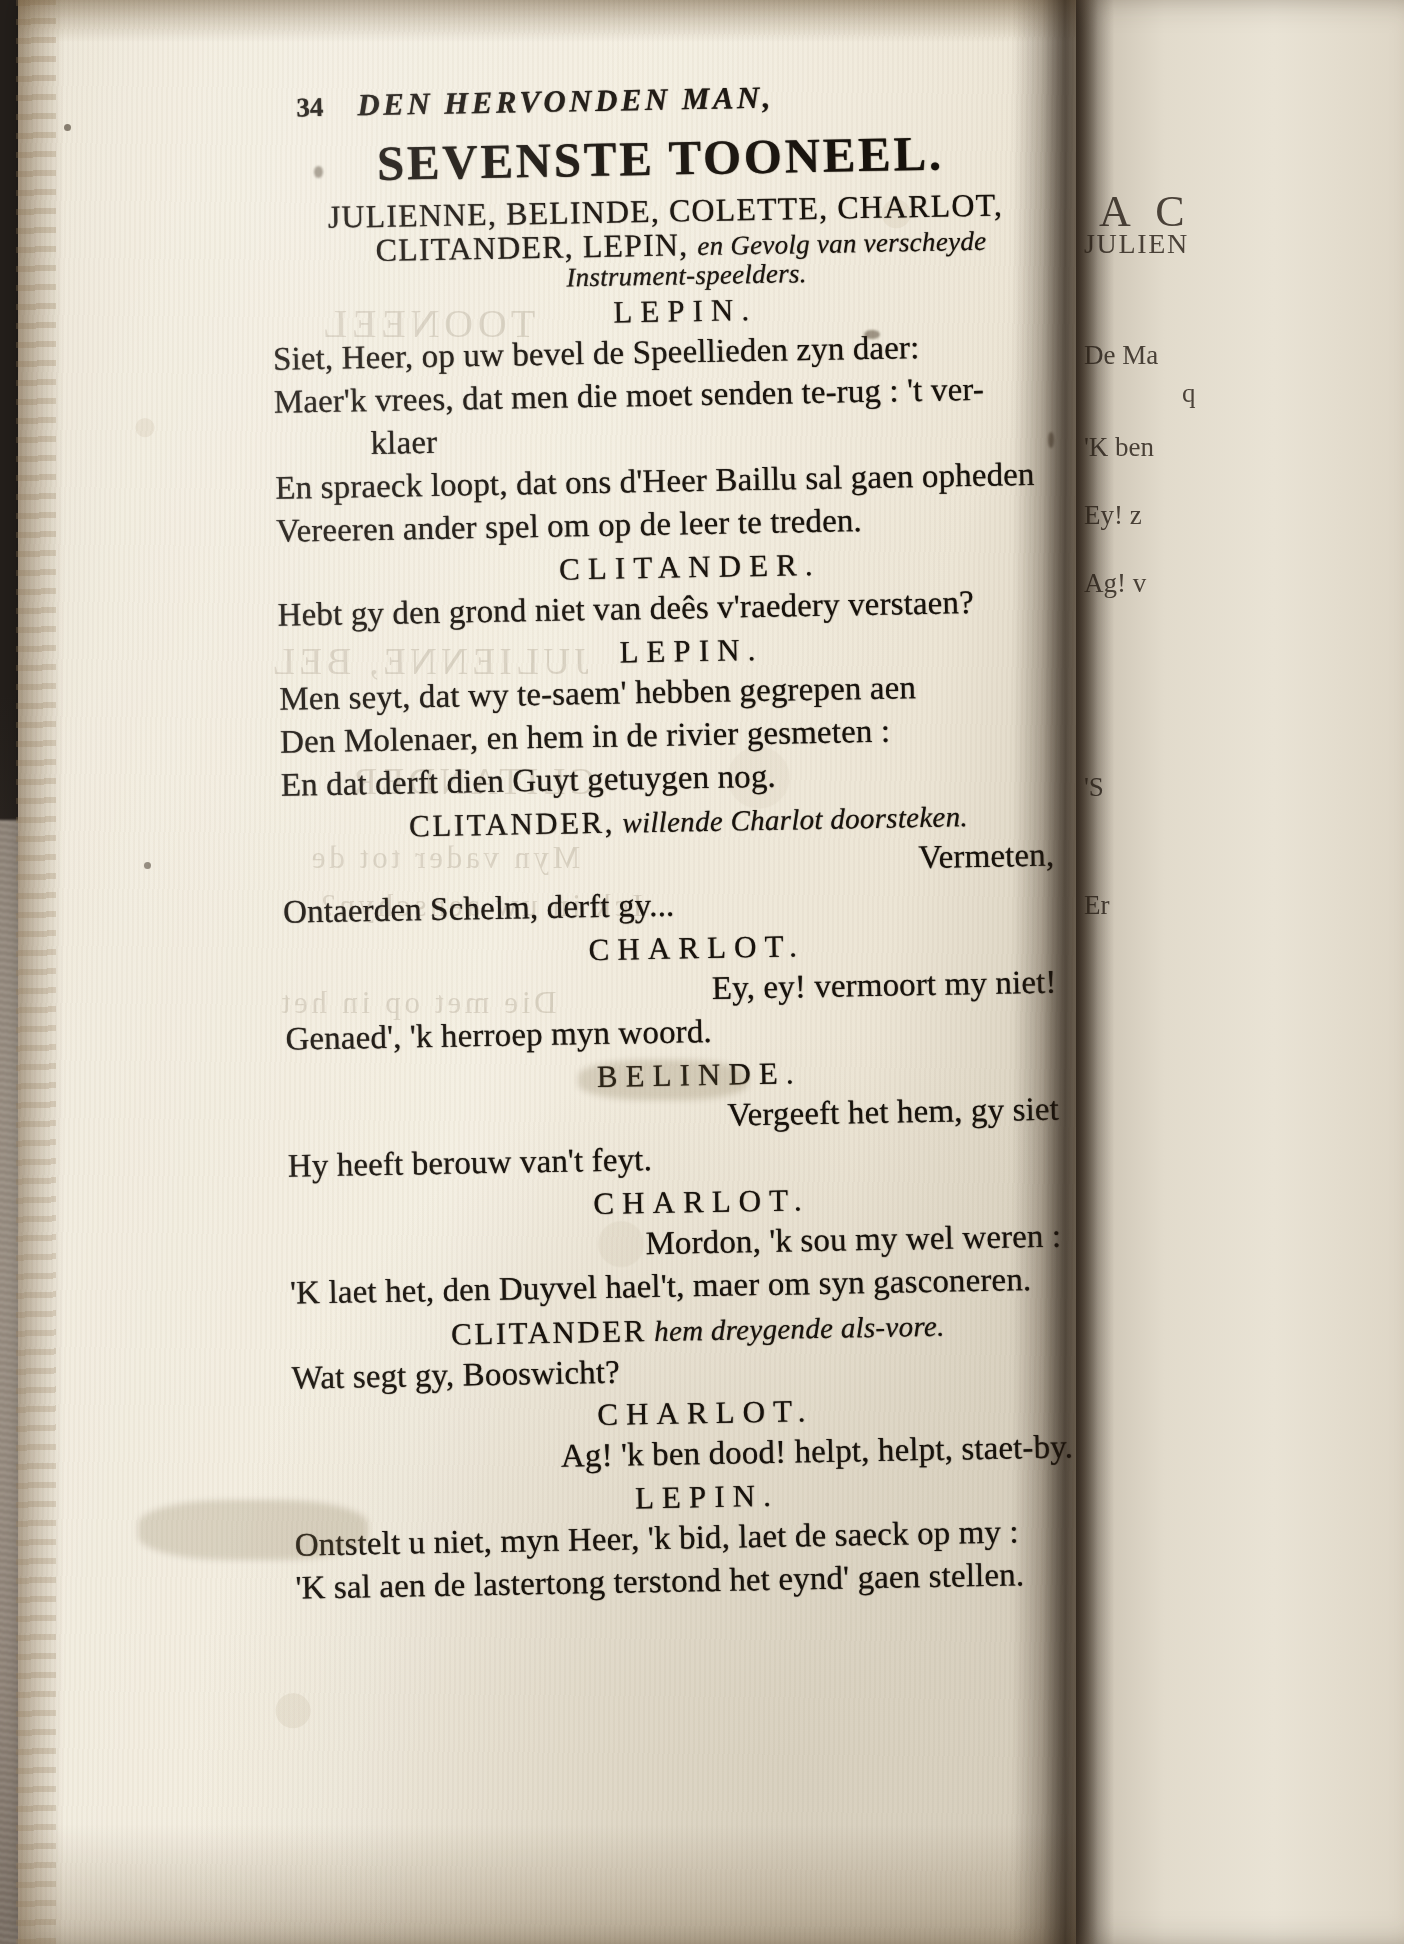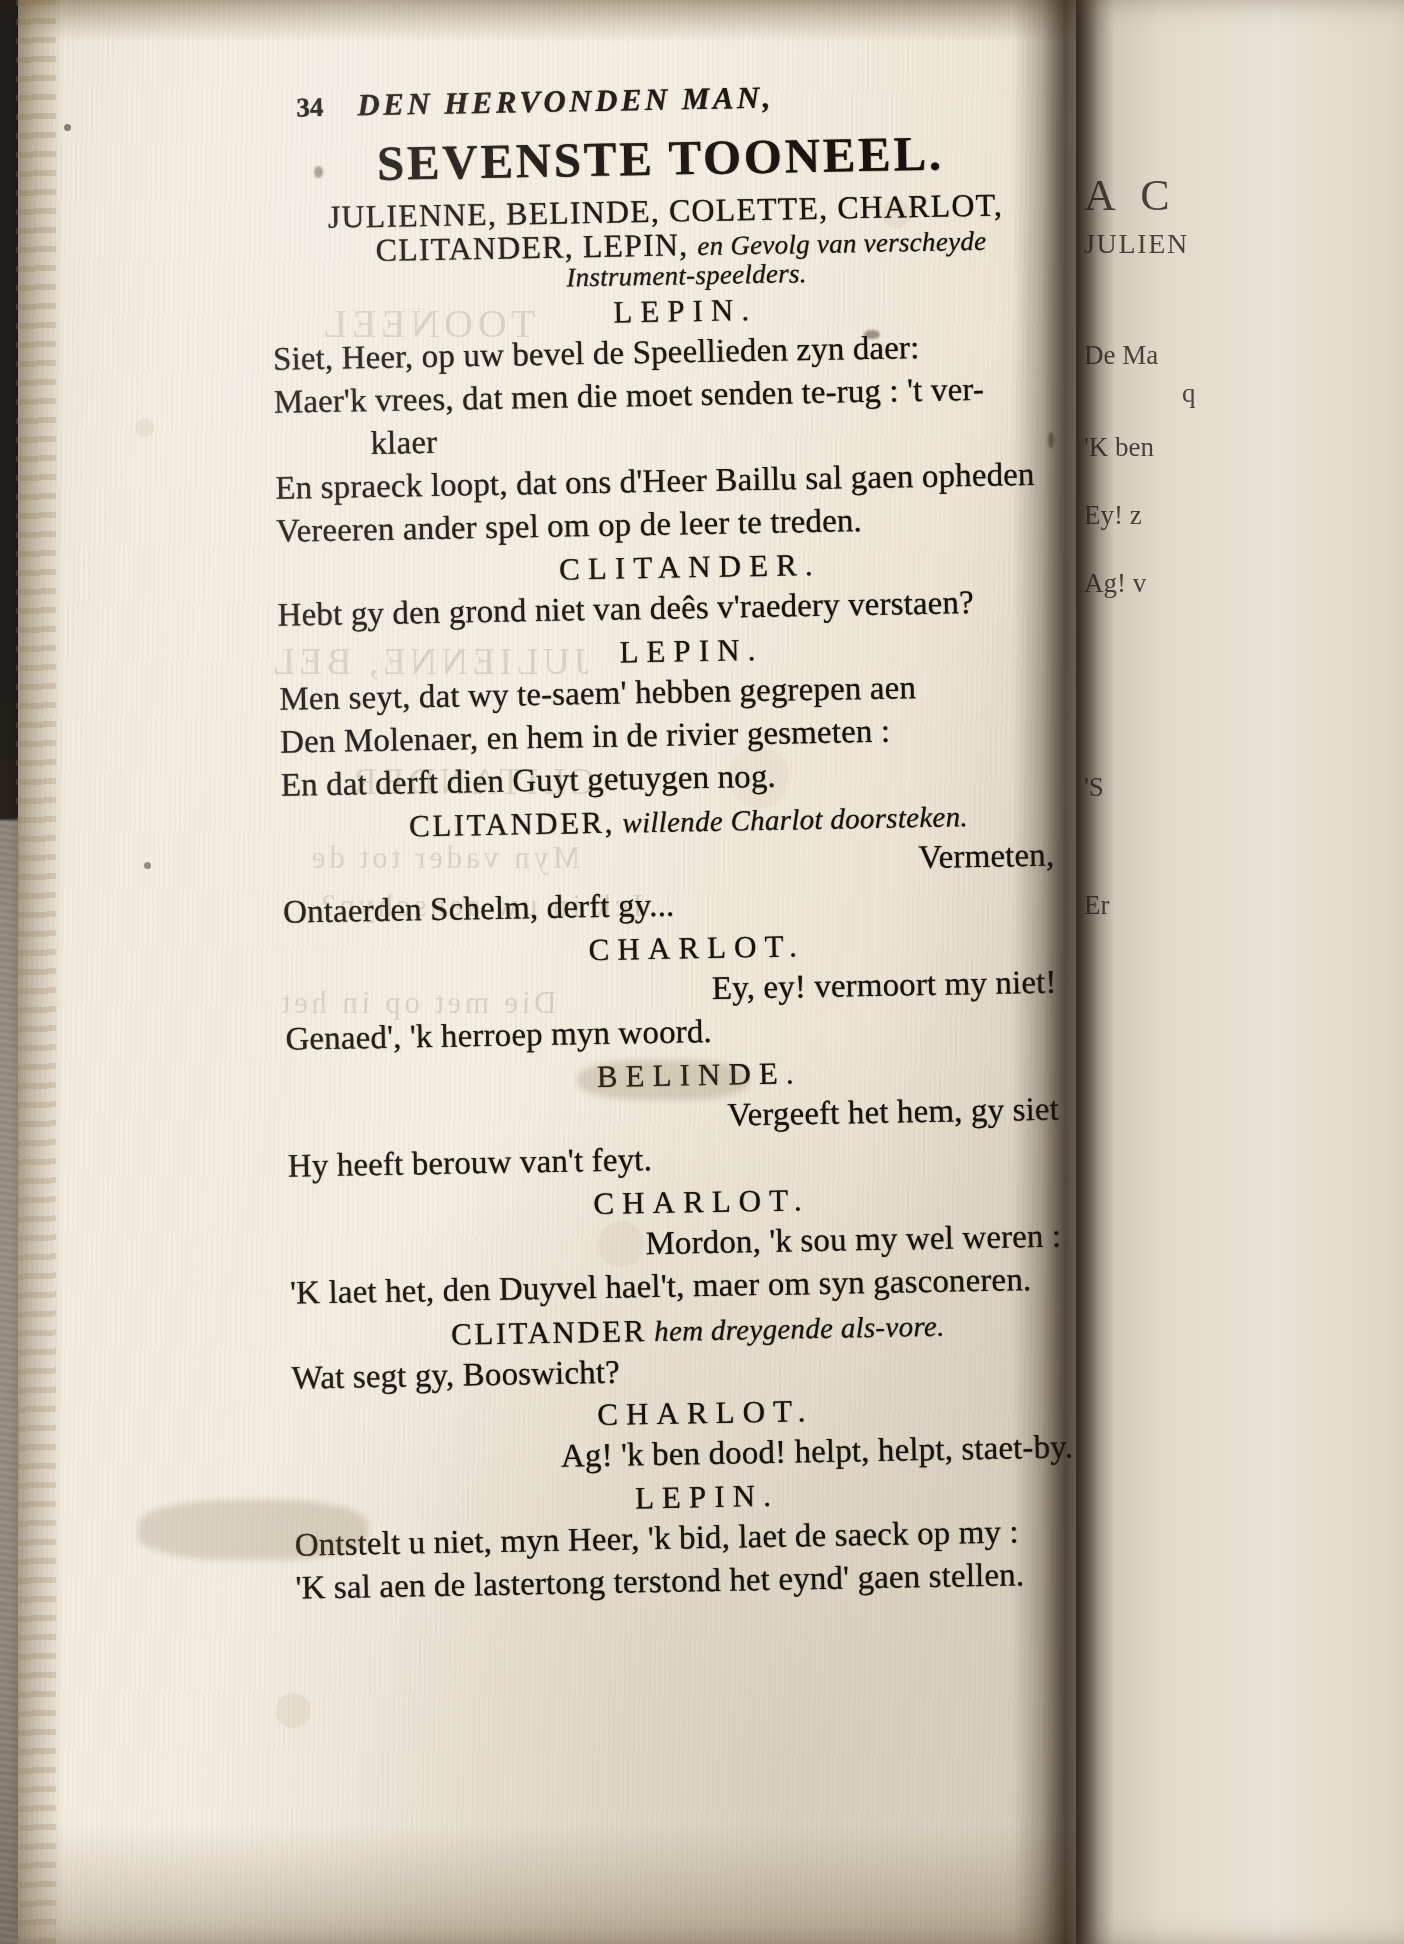--- a/index.html
+++ b/index.html
@@ -286,21 +286,21 @@
 </head>
 <body>
 
 <div id="scene">
 
   <div class="backdrop"></div>
   <div class="fabric"></div>
 
   <div class="page-right">
     <div class="edge-shadow"></div>
-    <div class="rp-text" style="top:170px; font-size:44px; letter-spacing:.18em;">A C</div>
+    <div class="rp-text" style="top:186px; font-size:44px; letter-spacing:.18em;margin-left:15px;">A C</div>
     <div class="rp-text" style="top:228px; font-size:28px; letter-spacing:.06em;">JULIEN</div>
     <div class="rp-text" style="top:340px; font-size:27px;">De Ma</div>
     <div class="rp-text" style="top:378px; left:120px; font-size:27px;">q</div>
     <div class="rp-text" style="top:432px; font-size:27px;">'K ben</div>
     <div class="rp-text" style="top:500px; font-size:27px;">Ey! z</div>
     <div class="rp-text" style="top:568px; font-size:27px;">Ag! v</div>
     <div class="rp-text" style="top:772px; font-size:27px;">'S</div>
     <div class="rp-text" style="top:890px; font-size:27px;">Er</div>
   </div>
 

